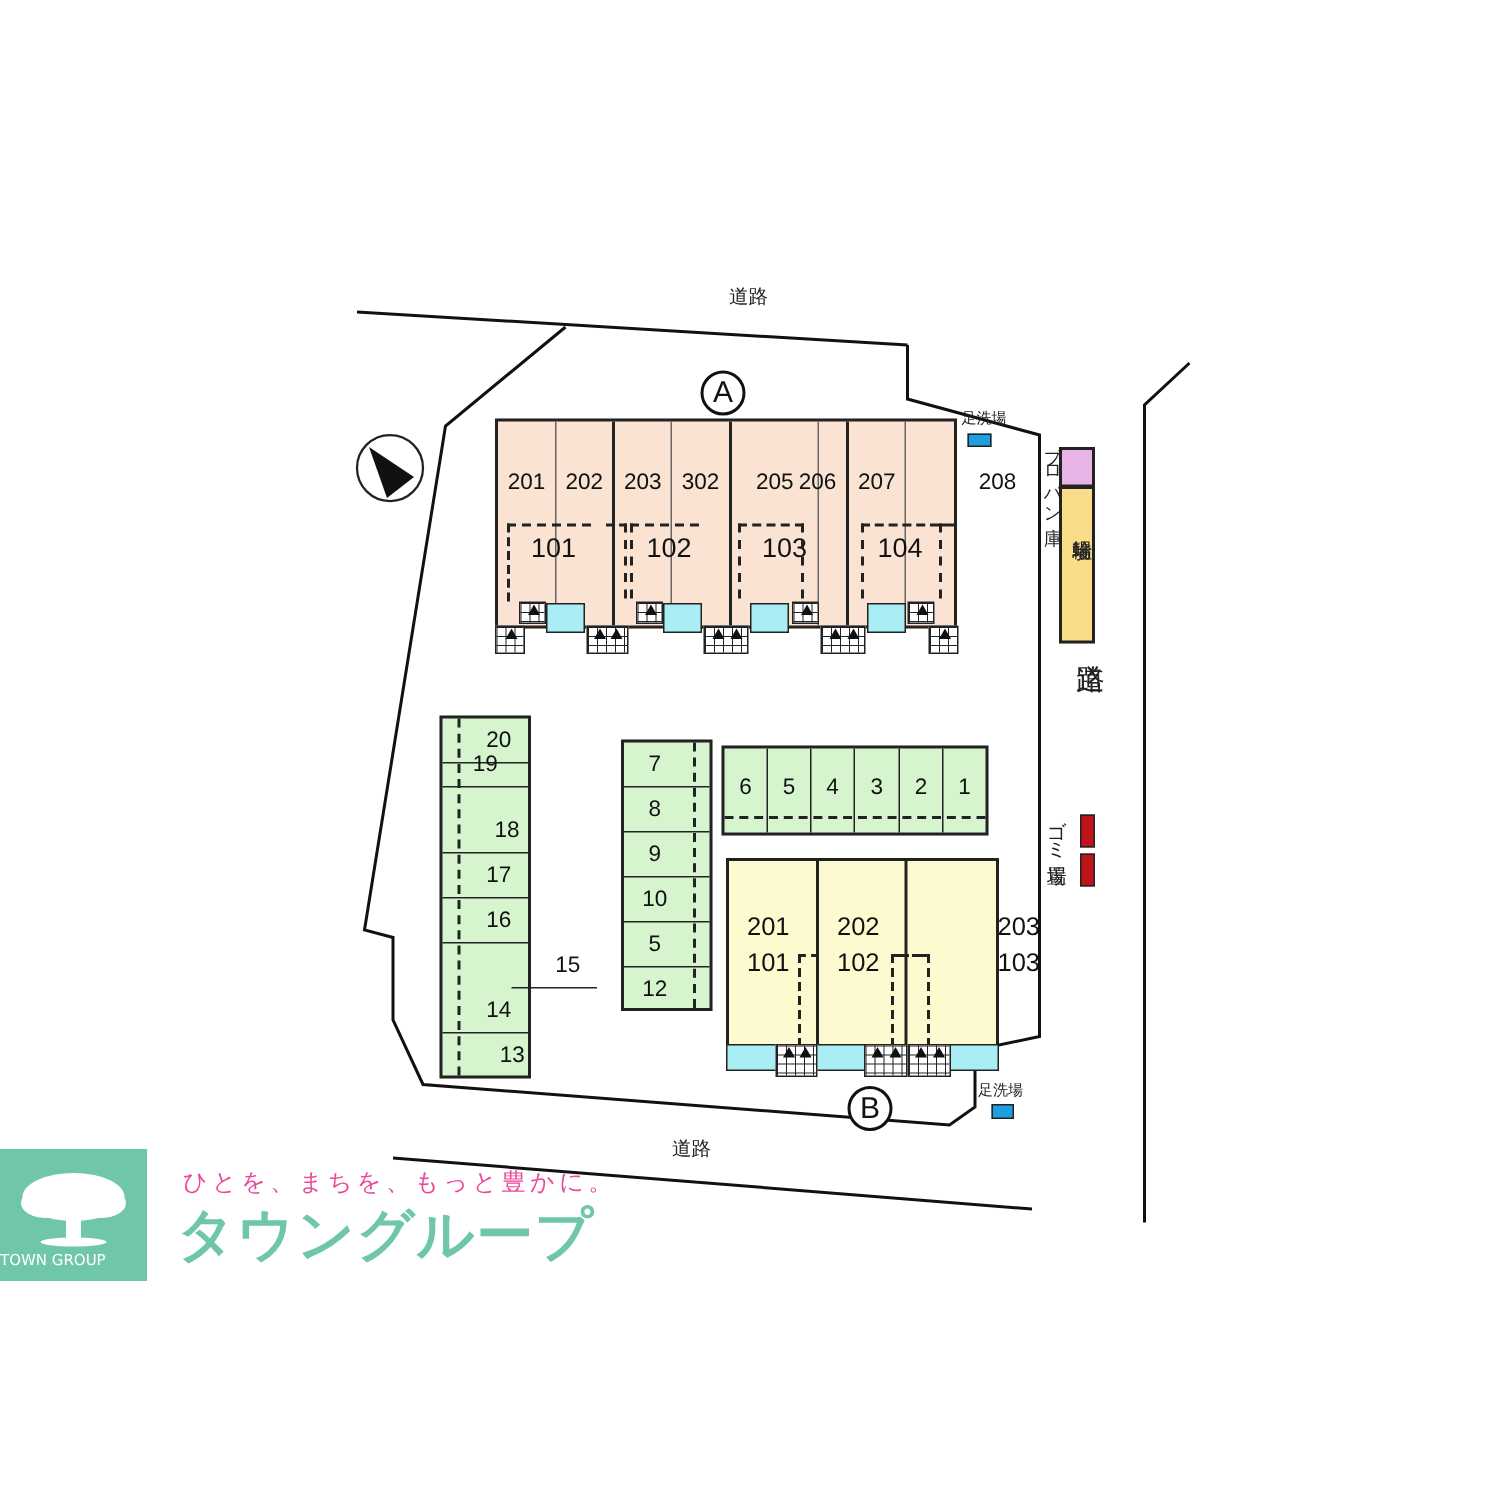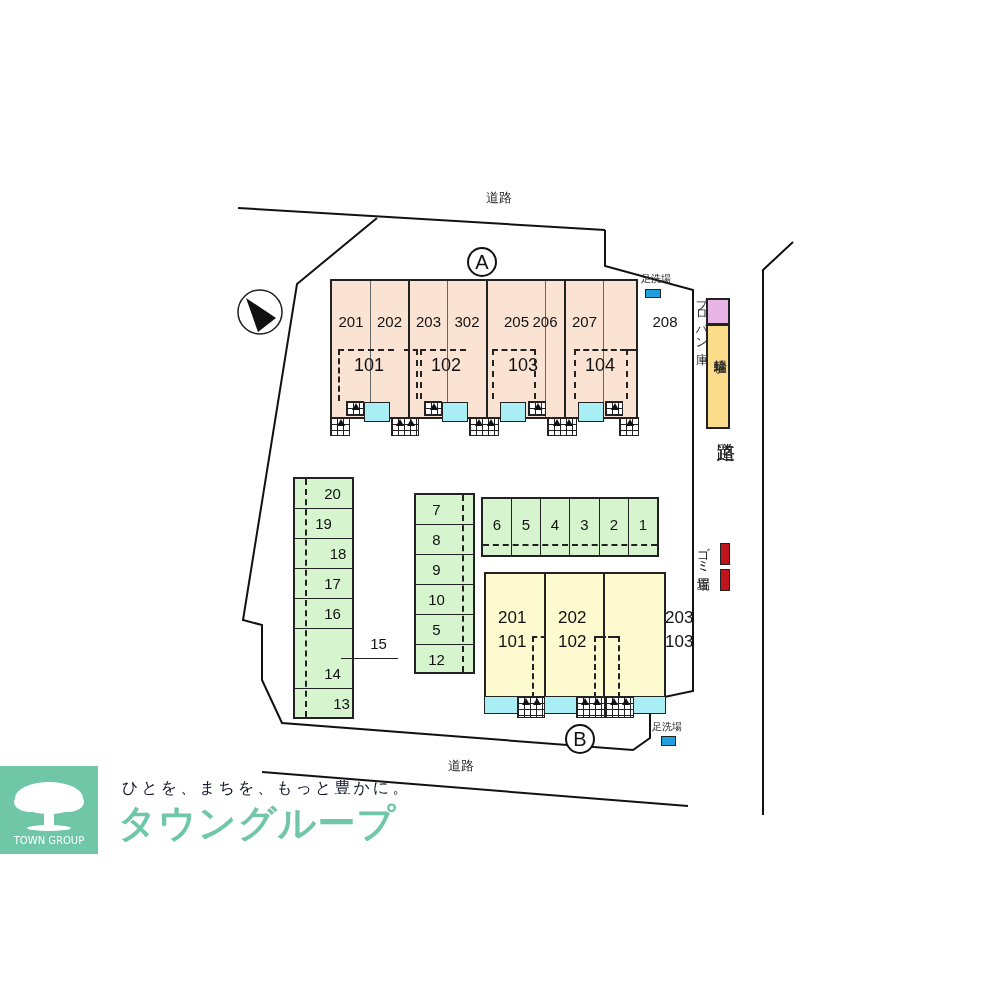--- a/index.html
+++ b/index.html
@@ -34,23 +34,23 @@
   .pk-dash-h { position: absolute; left: 0; right: 0; border-top: 2px dashed #222; }
   
   .bldB { position: absolute; left: 484px; top: 572px; width: 182px; height: 126px;
           background: #fdfacf; border: 2px solid #222; box-sizing: border-box; }
   .unitB { position: absolute; top: 0; height: 100%; border-right: 2px solid #222; box-sizing: border-box;
            font-size: 17px; text-align: center; }
   .cyanB { position: absolute; left: 484px; top: 696px; width: 182px; height: 18px;
            background: #a8eef4; border: 1.5px solid #222; box-sizing: border-box; }
   .blue { position: absolute; background: #1ea0e0; border: 1.5px solid #222; box-sizing: border-box; }
   .logo-box { position: absolute; left: 0; top: 766px; width: 98px; height: 88px; background: #6fc7a8; }
-  .logo-text { position: absolute; left: 0; bottom: 8px; width: 100%; text-align: center;
+  .logo-text { position: absolute; left: 0; bottom: 8px; width: 100%; 
                color: #fff; font-size: 10px; font-family: "DejaVu Sans", sans-serif; }
-  .tagline { position: absolute; left: 122px; top: 778px; color: #0f172a; font-size: 16px;
+  .tagline { position: absolute; left: 122px; top: 778px; color: #ec4899; font-size: 16px;
              letter-spacing: 3px; font-family: "DejaVu Sans", sans-serif; }
   .brand { position: absolute; left: 118px; top: 798px; color: #6fc7a8; font-size: 38px;
            font-weight: bold; letter-spacing: 1px; font-family: "DejaVu Sans", sans-serif; }
 </style>
 </head>
 <body>
 
 <svg class="lines" width="1000" height="1001">
 
   <polyline points="238,208 605,230" fill="none" stroke="#111" stroke-width="2"></polyline>
@@ -157,21 +157,21 @@
 <div class="blue" style="left:645px;top:289px;width:16px;height:9px;"></div>
 <div class="abs" style="left:662px;top:298px;width:24px;height:27px;background:#e8b4e6;border:2px solid #222;box-sizing:border-box;"></div>
 <div class="vlabel" style="left:693px;top:288px;font-size:12px;">プロパン庫</div>
 <div class="abs" style="left:662px;top:324px;width:24px;height:105px;background:#fbdc8a;border:2px solid #222;box-sizing:border-box;">
   <div class="vlabel" style="left:3px;top:24px;font-size:13px;">駐輪場</div>
 </div>
 
 <div class="pk" style="left:293px;top:477px;width:61px;height:242px;">
   <div class="pk-dash-v" style="left:10px;"></div>
   <div class="pk-cell" style="left:0;top:0;width:100%;height:30px;line-height:30px;padding-left:18px;">20</div>
-  <div class="pk-cell" style="left:0;top:30px;width:100%;height:30px;line-height:30px;">19</div>
+  <div class="pk-cell" style="left:0;top:16px;width:100%;height:30px;line-height:30px;">19</div>
   <div class="pk-cell" style="left:0;top:60px;width:100%;height:30px;line-height:30px;padding-left:29px;">18</div>
   <div class="pk-cell" style="left:0;top:90px;width:100%;height:30px;line-height:30px;padding-left:18px;">17</div>
   <div class="pk-cell" style="left:0;top:120px;width:100%;height:30px;line-height:30px;padding-left:18px;">16</div>
   <div class="pk-cell" style="left:0;top:150px;width:100%;height:30px;line-height:30px;padding-left:18px;margin-left:46px;">15</div>
   <div class="pk-cell" style="left:0;top:180px;width:100%;height:30px;line-height:30px;padding-left:18px;">14</div>
   <div class="pk-cell" style="left:0;top:210px;width:100%;height:30px;line-height:30px;padding-left:36px;border-bottom:none;">13</div>
 </div>
 
 <div class="pk" style="left:414px;top:493px;width:61px;height:181px;">
   <div class="pk-dash-v" style="left:46px;"></div>

